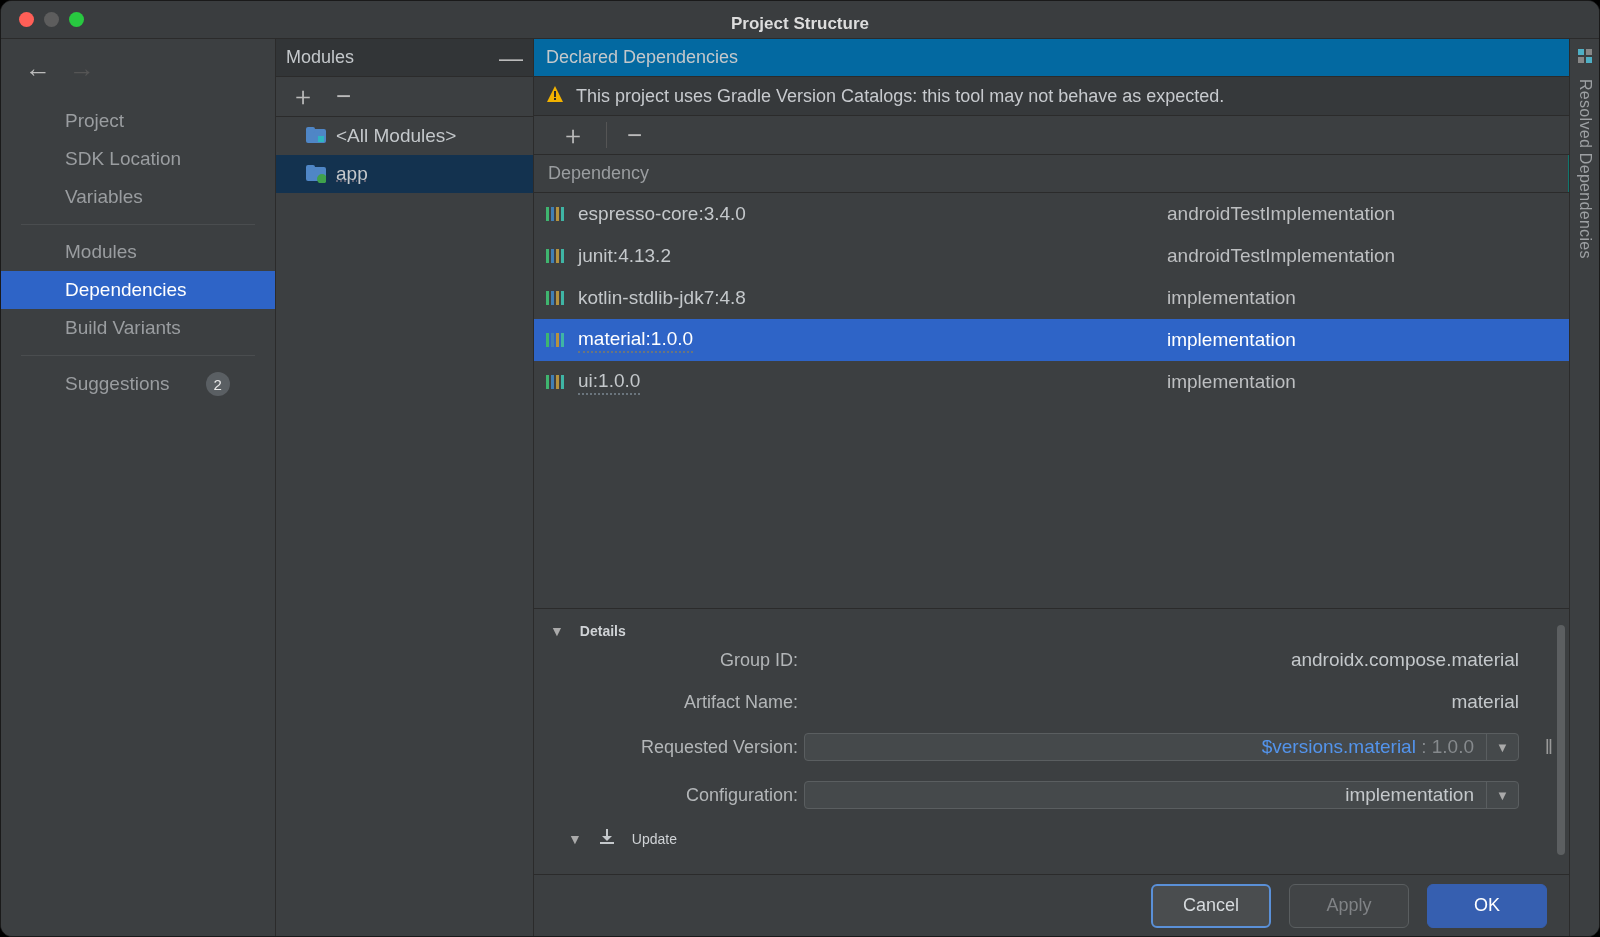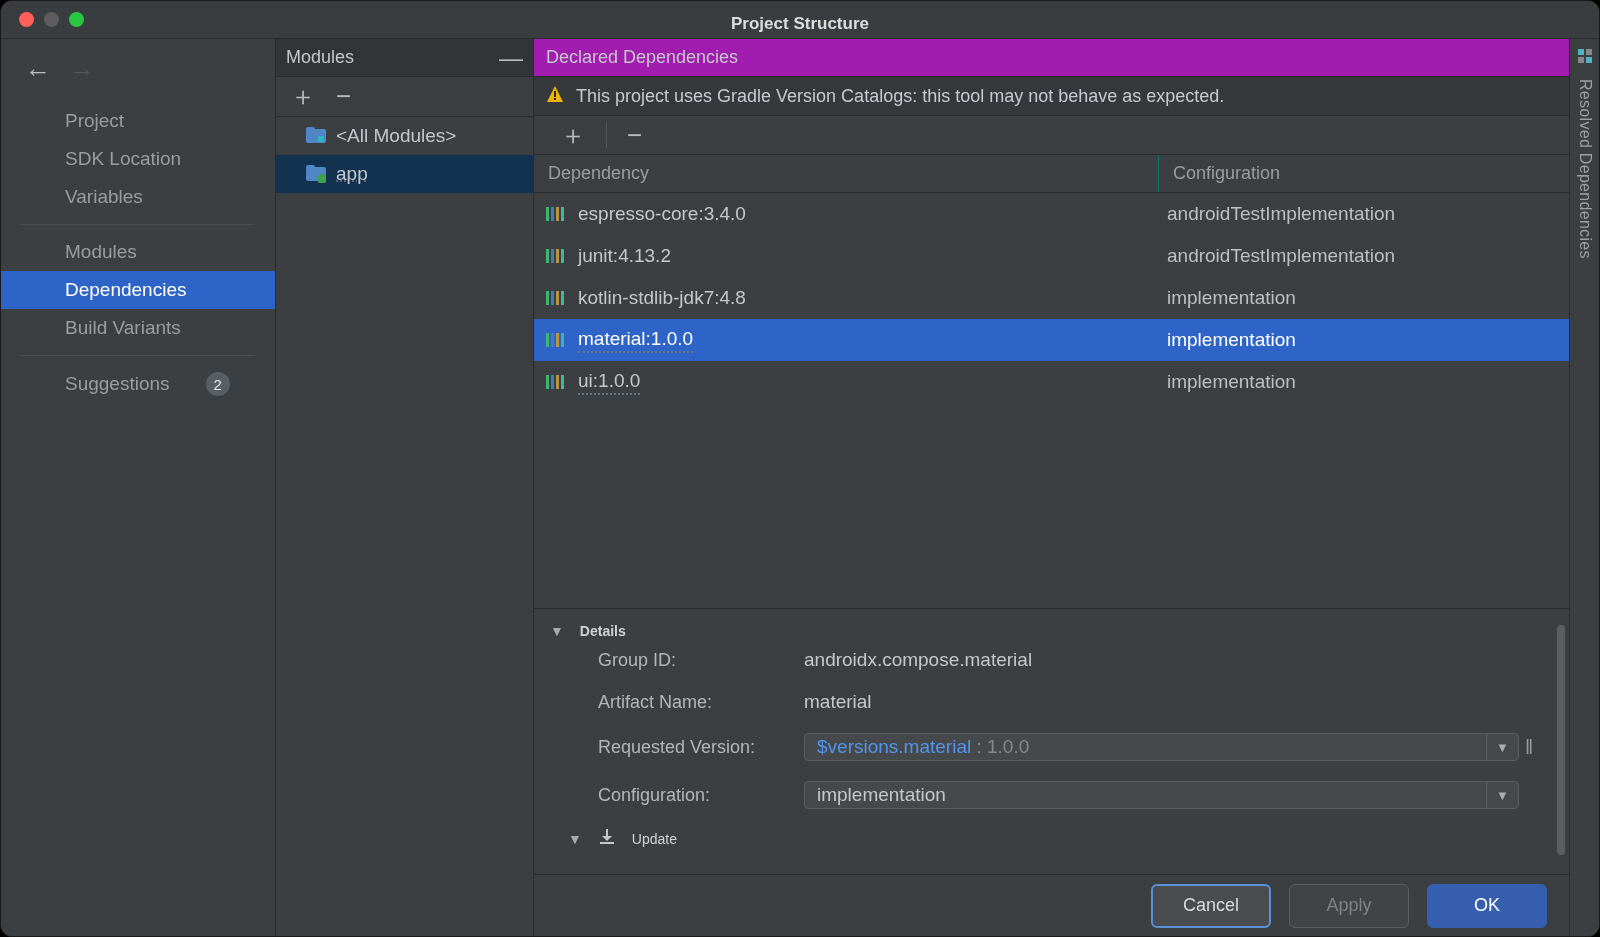--- a/index.html
+++ b/index.html
@@ -77,21 +77,21 @@
     padding: 8px 10px 8px 30px; color: #c4c8cb; font-size: 19px;
   }
   .module-row.sel { background: #13324f; }
   .mod-icon { display:inline-flex; }
   .module-row .underline { text-decoration: underline dotted #667; }
   .main-panel {
     flex: 1; display: flex; min-height: 0;
   }
   .main-col { flex: 1; display: flex; flex-direction: column; min-width: 0; }
   .sect-header {
-    height: 38px; background: #a21caf; border-bottom: 1px solid #2b2b2b;
+    height: 38px; background: #0369a1; border-bottom: 1px solid #2b2b2b;
     display: flex; align-items: center; padding: 0 12px; color: #c4c8cb; font-size: 18px;
   }
   .warning-bar {
     height: 38px; background: #36393b;
     display: flex; align-items: center; gap: 12px; padding: 0 12px;
     color: #c7cace; font-size: 18px;
   }
   .warn-icon { color: #f0b400; }
   .dep-tools {
     height: 40px; background: #3c3f41;
@@ -124,20 +124,21 @@
     position: relative;
   }
   .details-scroll { position:absolute; right:4px; top:16px; width:8px; height:230px; background:#5c5f61; border-radius:4px;}
   .section-row { display:flex; align-items:center; gap: 16px; margin-bottom: 10px; }
   .caret { color:#aaa; font-size: 14px; }
   .sec-title { font-weight: 700; color: #d0d3d6; font-size: 14px; }
   .form-grid {
     margin-left: 48px;
     display: grid; grid-template-columns: 200px 1fr 28px; column-gap: 6px; row-gap: 20px;
     align-items: center;
+    text-align: right;
   }
   .form-label { color: #b3b6b8; font-size: 18px; }
   .form-val { color: #c4c8cb; font-size: 19px; }
   .combo {
     display: flex; align-items: center;
     background: #45494b; border: 1px solid #5a5e60; border-radius: 4px;
     height: 28px;
   }
   .combo .txt { flex:1; padding: 0 12px; font-size: 19px; color:#c4c8cb; }
   .combo .txt .var { color:#5394ec; }
@@ -255,21 +256,20 @@
           </span>
           <span>This project uses Gradle Version Catalogs: this tool may not behave as expected.</span>
         </div>
         <div class="dep-tools">
           <span class="btn">＋</span>
           <span class="div"></span>
           <span class="btn">−</span>
         </div>
         <div class="col-headers">
           <div class="col-dep">Dependency</div>
-          <div class="col-cfg">Configuration</div>
         </div>
 
         <div class="dep-table">
           <div class="dep-row">
             <div class="name">
                 <span class="lib-icon">
                   <svg width="20" height="18">
                     <rect x="0" y="2" width="3" height="14" fill="#3fb56f"></rect>
                     <rect x="5" y="2" width="3" height="14" fill="#3f7fb5"></rect>
                     <rect x="10" y="2" width="3" height="14" fill="#b5933f"></rect>

